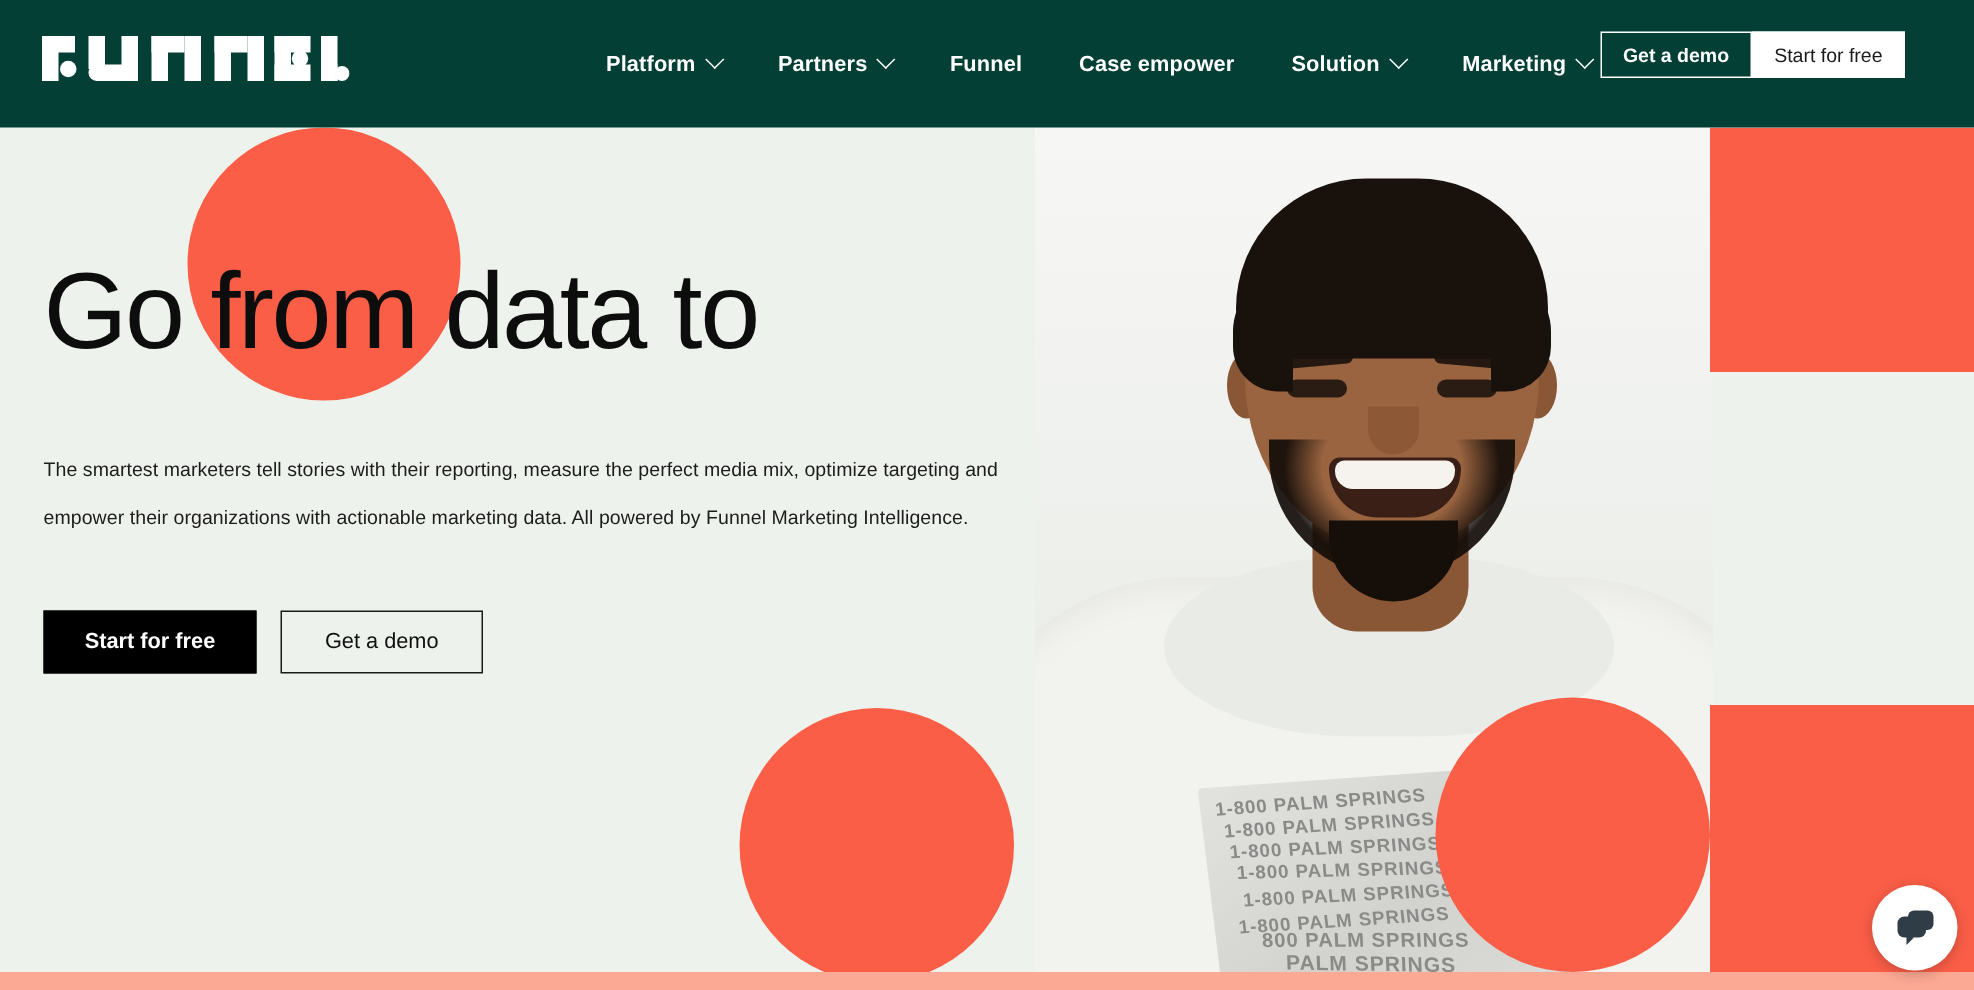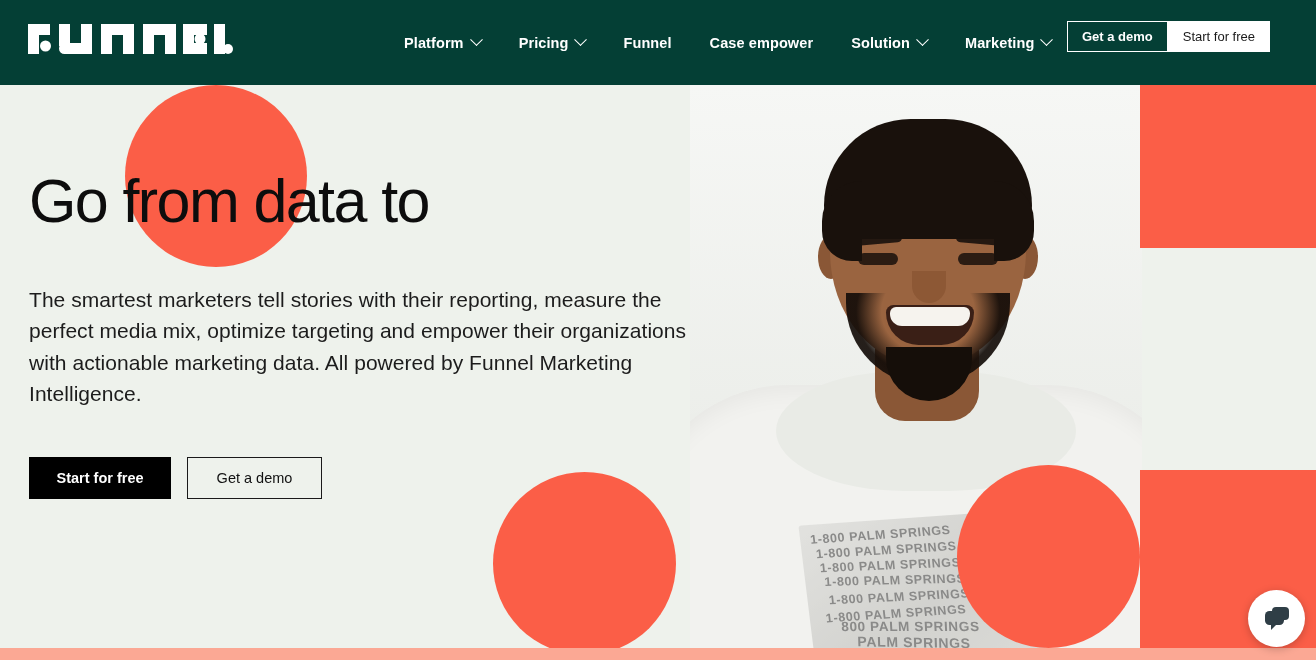--- a/index.html
+++ b/index.html
@@ -346,31 +346,31 @@
   .hero-copy {
     position: absolute;
     left: 29px; top: 0;
     width: 700px;
     z-index: 20;
   }
 
   .headline {
     margin-top: 79px;
     color: #0d0d0d;
-    font-size: 61px;
+    font-size: 72px;
     line-height: 1.24;
     font-weight: normal;
     letter-spacing: -1.6px;
   }
 
   .subcopy {
     margin-top: 44px;
     width: 688px;
     color: #1c1c1c;
-    font-size: 21px;
+    font-size: 13px;
     line-height: 31.5px;
     letter-spacing: .05px;
   }
 
   .cta-row {
     margin-top: 47px;
     display: flex;
     align-items: center;
     gap: 16px;
   }
@@ -451,21 +451,21 @@
     </a>
 
     <nav class="nav">
 
       <div class="nav-item">
         <span>Platform</span>
         <span class="chev"></span>
       </div>
 
       <div class="nav-item">
-        <span>Pricing</span>
+        <span>Partners</span>
         <span class="chev"></span>
       </div>
 
       <div class="nav-item">
         <span>Funnel</span>
       </div>
 
       <div class="nav-item">
         <span>Case empower</span>
       </div>

